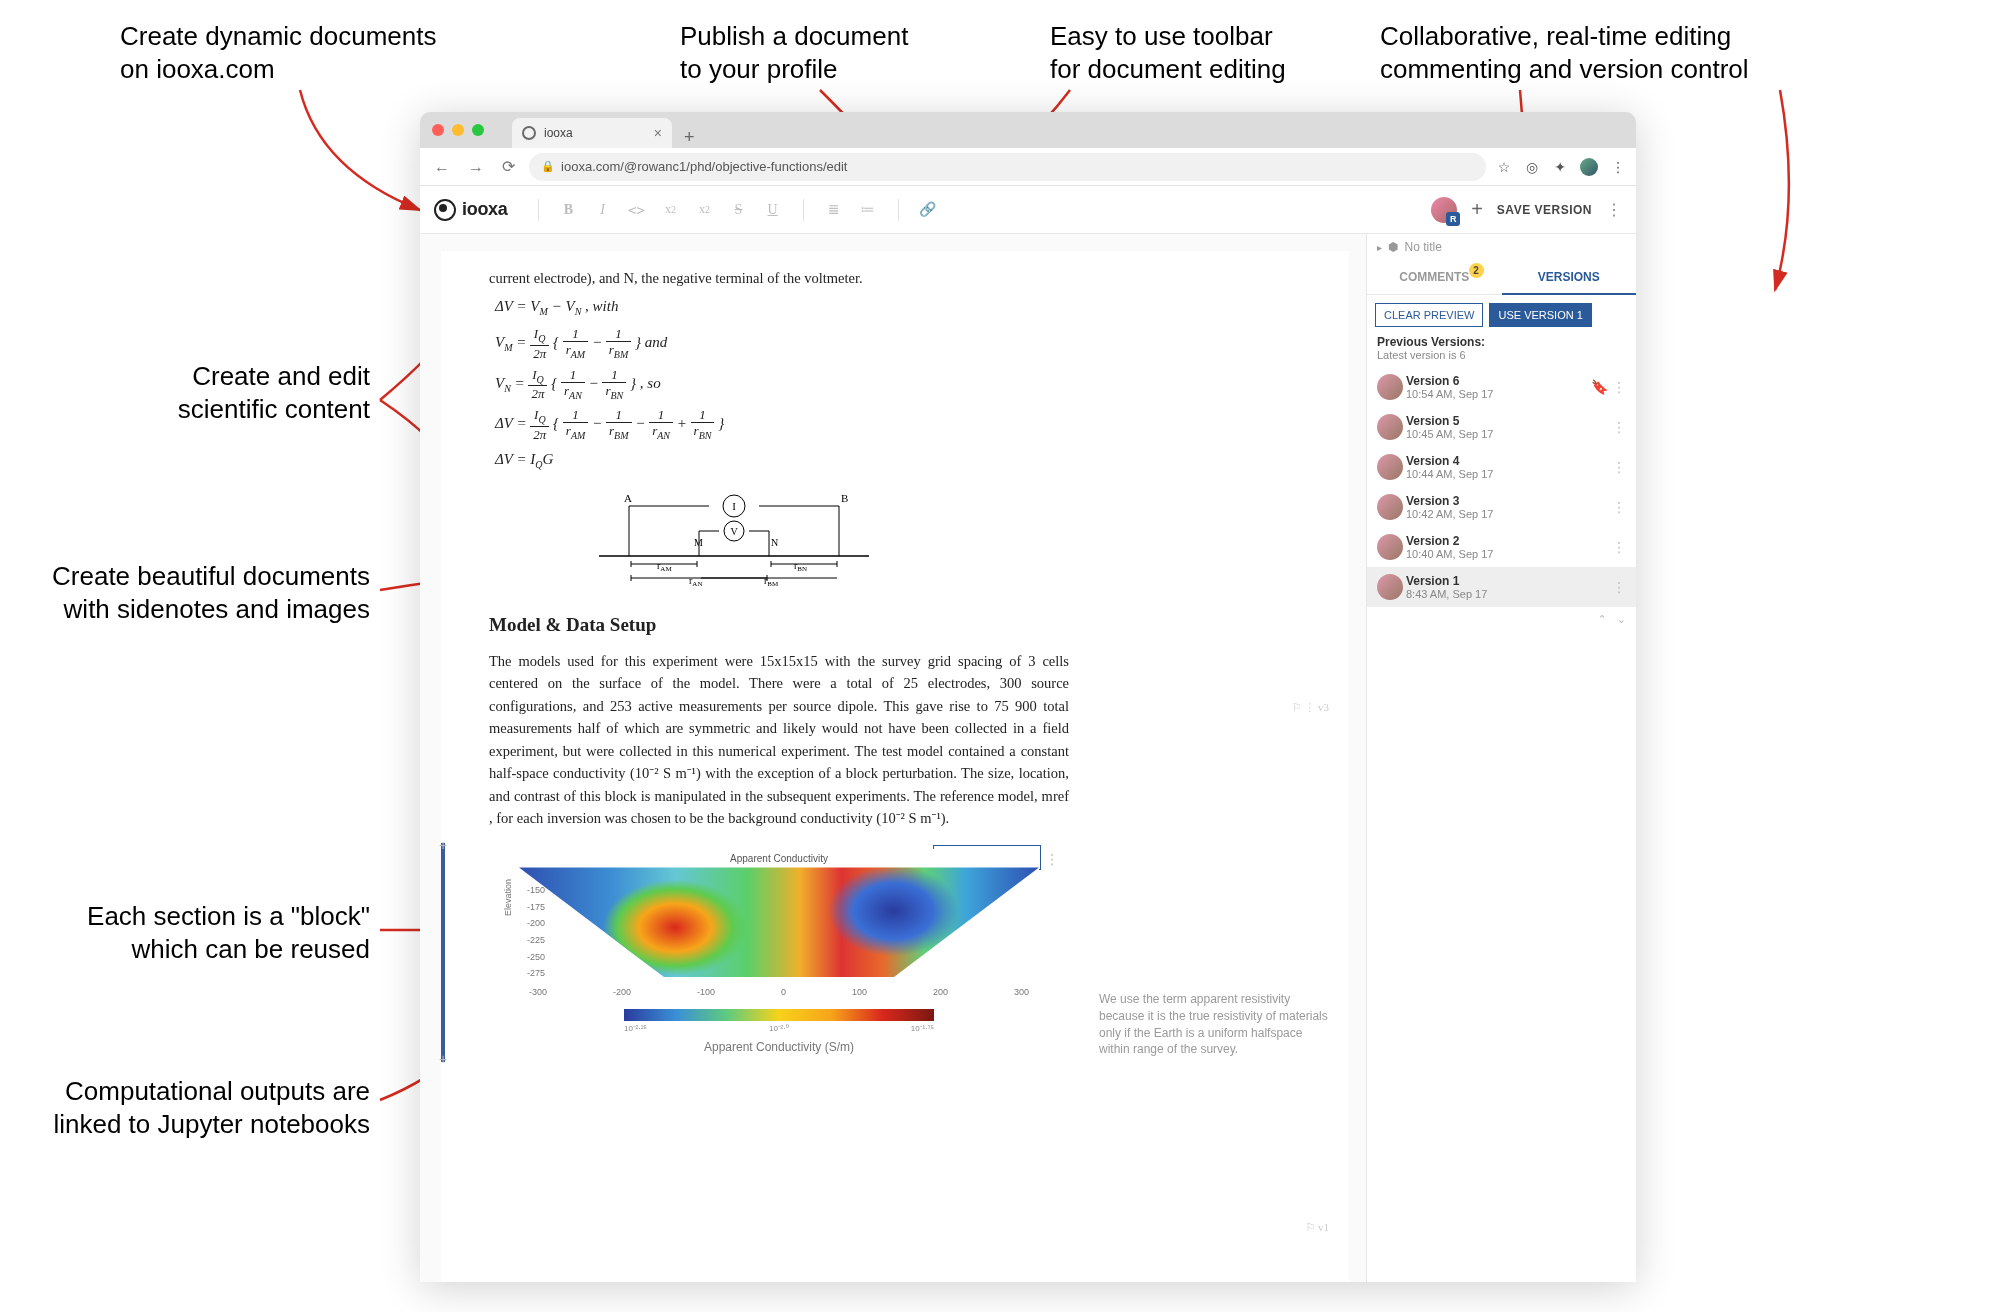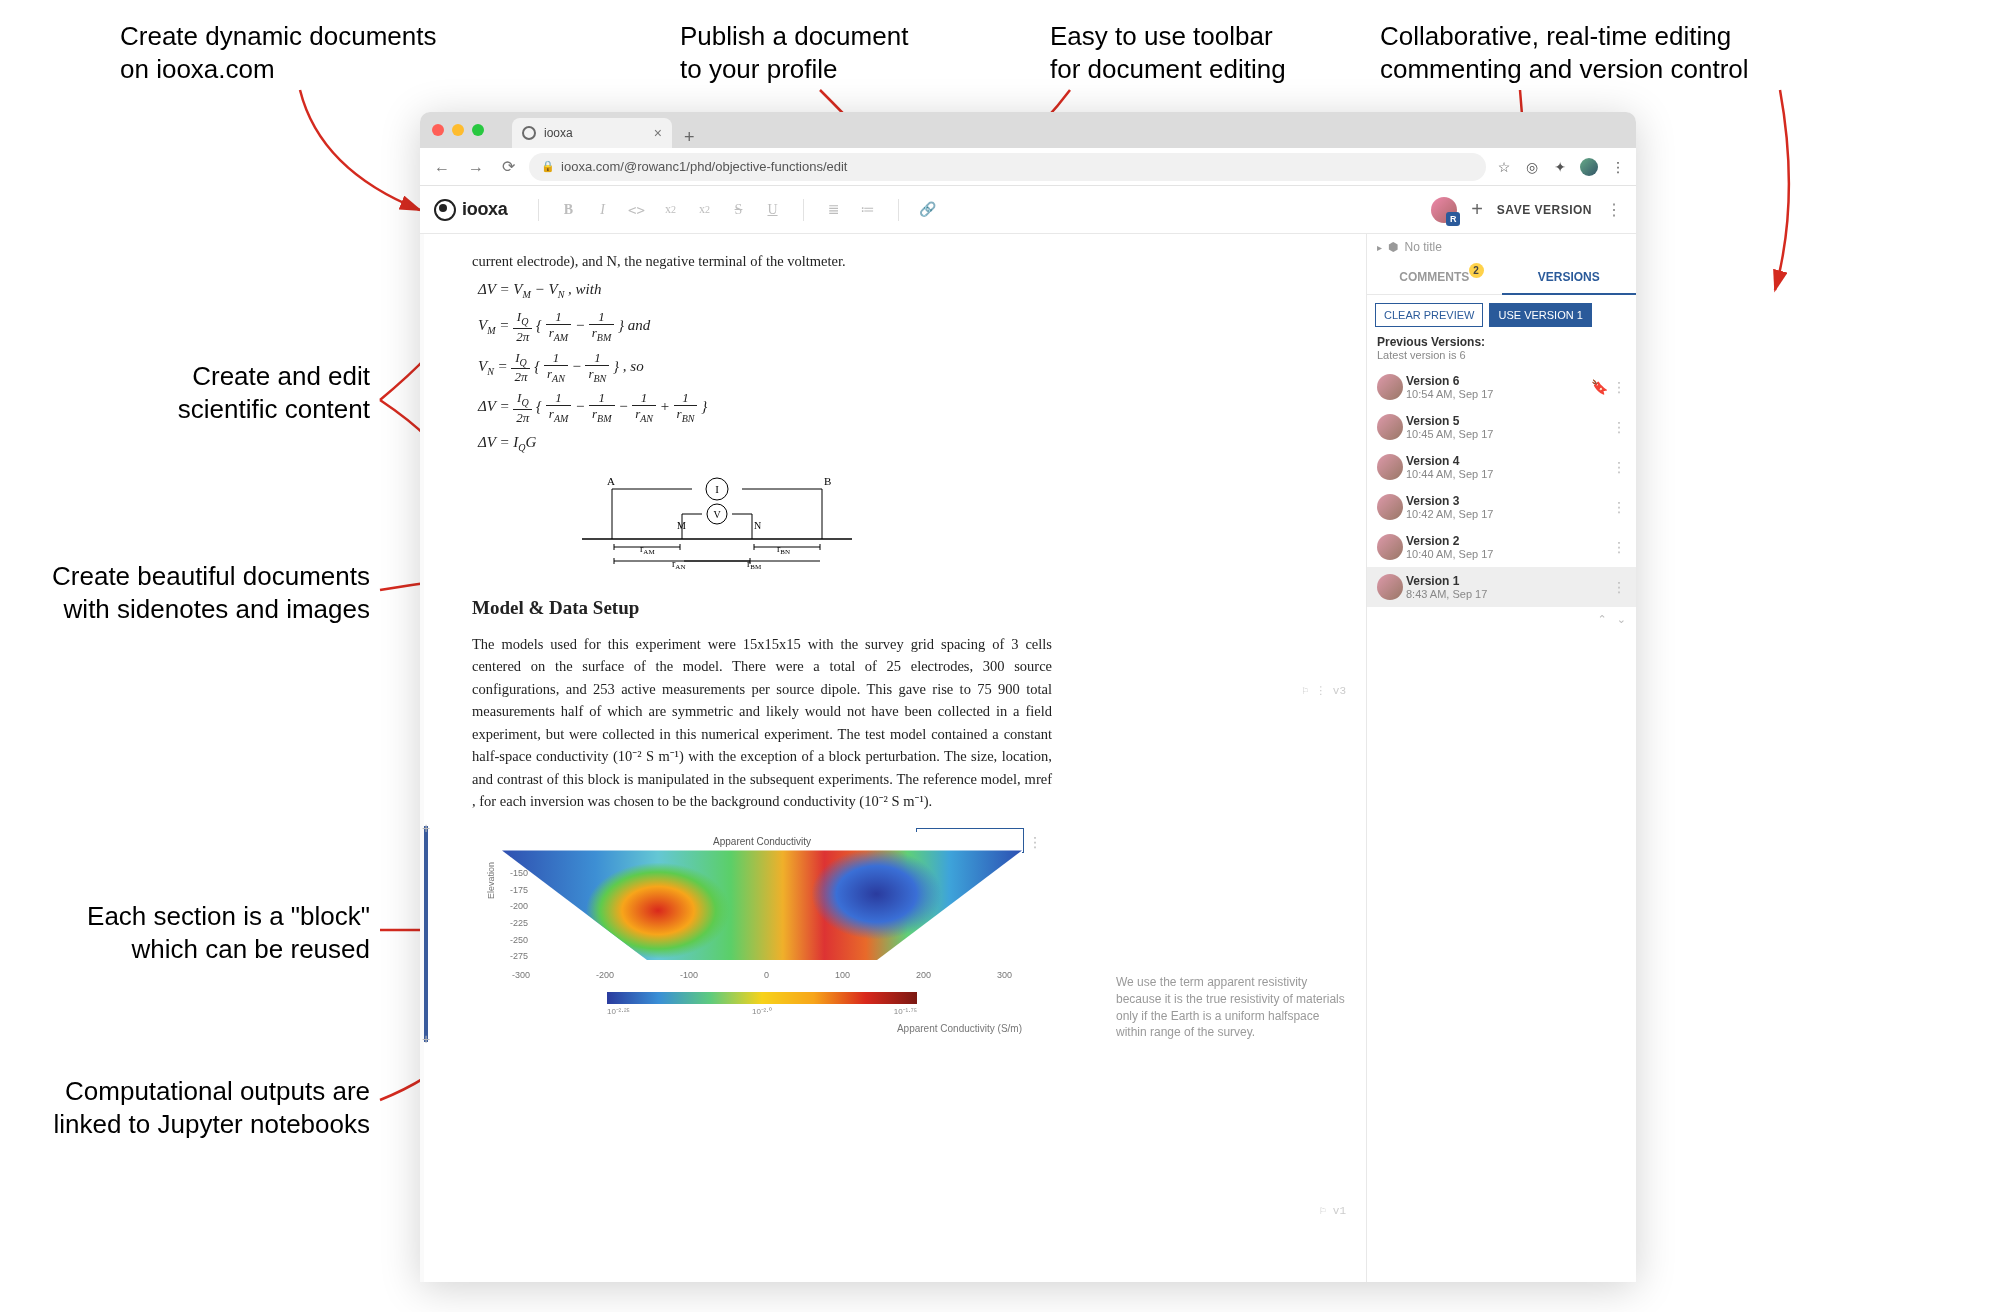--- a/index.html
+++ b/index.html
@@ -44,21 +44,21 @@
 .apptoolbar-right{margin-left:auto;display:flex;align-items:center;gap:14px}
 .user-av{width:26px;height:26px;border-radius:50%;background:linear-gradient(135deg,#e8a,#a66);position:relative}
 .user-av .badge{position:absolute;right:-3px;bottom:-3px;width:14px;height:14px;background:#2a5a9a;color:#fff;font-size:9px;border-radius:3px;display:flex;align-items:center;justify-content:center;font-weight:700}
 .plus{font-size:20px;color:#666}
 .savev{font-size:12px;font-weight:600;color:#444;letter-spacing:0.5px}
 .kebab{color:#888;font-size:16px}
 
 
 .content{flex:1;display:flex;overflow:hidden}
 .doc{flex:1;background:#fafafa;overflow-y:auto;position:relative;padding:0 0 0 4px}
-.docinner{background:#fff;margin:0;min-height:100%;position:relative}
+.docinner{background:#fff;margin:17px;min-height:100%;position:relative}
 .article{max-width:580px;margin-left:48px;padding:10px 0;font-family:Georgia,"Times New Roman",serif;font-size:14.5px;color:#222;line-height:1.55}
 .article p{margin:6px 0;text-align:justify}
 .eq{margin:6px 0;font-style:italic;font-family:Georgia,serif;padding-left:6px;font-size:15px}
 .eq .frac{display:inline-block;vertical-align:middle;text-align:center;font-size:13px;line-height:1}
 .eq .frac .n{display:block;border-bottom:1px solid #222;padding:1px 3px}
 .eq .frac .d{display:block;padding:1px 3px}
 .eq .sub{font-size:10px;font-style:italic}
 
 .figure-slot{margin:14px 0 14px 100px;width:290px;height:100px;position:relative}
 .circuit{position:absolute;inset:0}
@@ -67,21 +67,21 @@
 .sidenote b{color:#888}
 
 .h2{font-family:Georgia,serif;font-weight:700;font-size:19px;margin:24px 0 10px}
 
 .heatmap-block{margin:14px 0;padding:6px;position:relative}
 .heatmap-block .chartwrap{margin-left:30px;width:520px}
 .clearprev-inline{position:absolute;top:2px;right:28px;font-size:11px;color:#2a5a9a;border:1px solid #2a5a9a;padding:3px 8px;background:#fff;font-family:-apple-system,Arial,sans-serif}
 .block-marker{position:absolute;left:0;top:0;bottom:0;width:4px;background:#3a5b9c}
 .block-plus{position:absolute;left:-2px;color:#bbb;font-size:14px;font-family:-apple-system,Arial}
 
-.para-actions{position:absolute;right:20px;font-size:11px;color:#ccc;font-family:Liberation Mono, monospace}
+.para-actions{position:absolute;right:20px;font-size:11px;color:#ccc;font-family:Liberation Serif, serif}
 
 
 .rightpanel{width:270px;border-left:1px solid #e8e8e8;background:#fff;display:flex;flex-direction:column;font-family:-apple-system,Arial,sans-serif}
 .rp-title{display:flex;align-items:center;padding:6px 10px;font-size:12px;color:#999;gap:6px}
 .rp-title .arr{font-size:10px}
 .rp-tabs{display:flex;border-bottom:1px solid #e8e8e8}
 .rp-tab{flex:1;text-align:center;padding:10px 0;font-size:12px;font-weight:600;color:#999;position:relative}
 .rp-tab.active{color:#2a5a9a}
 .rp-tab.active::after{content:"";position:absolute;left:0;right:0;bottom:-1px;height:2px;background:#2a5a9a}
 .rp-tab .notif{position:absolute;top:3px;right:18px;width:15px;height:15px;background:#ffd24a;border-radius:50%;font-size:10px;display:flex;align-items:center;justify-content:center;color:#444}
@@ -105,21 +105,21 @@
 .hm{height:150px;position:relative;background:#fff;border:none}
 .hm .trap{position:absolute;left:0;right:0;top:18px;height:110px;clip-path:polygon(0 0,100% 0,72% 100%,28% 100%);background:
  radial-gradient(ellipse 120px 80px at 30% 55%,#d9281c 0%,#f7a51a 30%,#5ecb4e 48%,transparent 60%),
  radial-gradient(ellipse 100px 70px at 72% 40%,#2a3b9e 0%,#3a6fd6 40%,transparent 65%),
  linear-gradient(90deg,#2f4fb0 0%,#3d8fd4 18%,#64c7d4 30%,#5bcf68 44%,#f0b02a 54%,#d33 62%,#e86a2a 70%,#5fd078 78%,#3ea4da 86%,#2c4fb2 100%)}
 .hm .title{position:absolute;top:2px;left:0;right:0;text-align:center;font-size:10px;color:#555;font-family:Arial}
 .hm .ytitle{position:absolute;left:-10px;top:60px;transform:rotate(-90deg);transform-origin:left;font-size:9px;color:#777;font-family:Arial}
 .hm .xticks{position:absolute;bottom:0;left:0;right:0;display:flex;justify-content:space-between;font-size:9px;color:#777;font-family:Arial;padding:0 10px}
 .hm .yticks{position:absolute;left:-2px;top:18px;bottom:18px;display:flex;flex-direction:column;justify-content:space-between;font-size:9px;color:#777;font-family:Arial;align-items:flex-end;width:28px}
 .colorbar{margin:10px auto 2px;width:310px;height:12px;background:linear-gradient(90deg,#2a3b9e,#3a8fd6,#5ecb7e,#f7d21a,#f7a51a,#d9281c,#7a1812)}
-.cbar-label{text-align:right;font-size:10px;color:#777;font-family:Arial;margin-top:2px}
+.cbar-label{text-align:center;font-size:12px;color:#777;font-family:Arial;margin-top:2px}
 .cbar-ticks{display:flex;justify-content:space-between;width:310px;margin:2px auto 0;font-size:8px;color:#888;font-family:Arial}
 
 </style>
 </head>
 <body>
 
 <div class="annotation" style="left:120px;top:20px;text-align:left">Create dynamic documents<br>on iooxa.com</div>
 <div class="annotation" style="left:680px;top:20px;text-align:left">Publish a document<br>to your profile</div>
 <div class="annotation" style="left:1050px;top:20px;text-align:left">Easy to use toolbar<br>for document editing</div>
 <div class="annotation" style="left:1380px;top:20px;text-align:left">Collaborative, real-time editing<br>commenting and version control</div>

